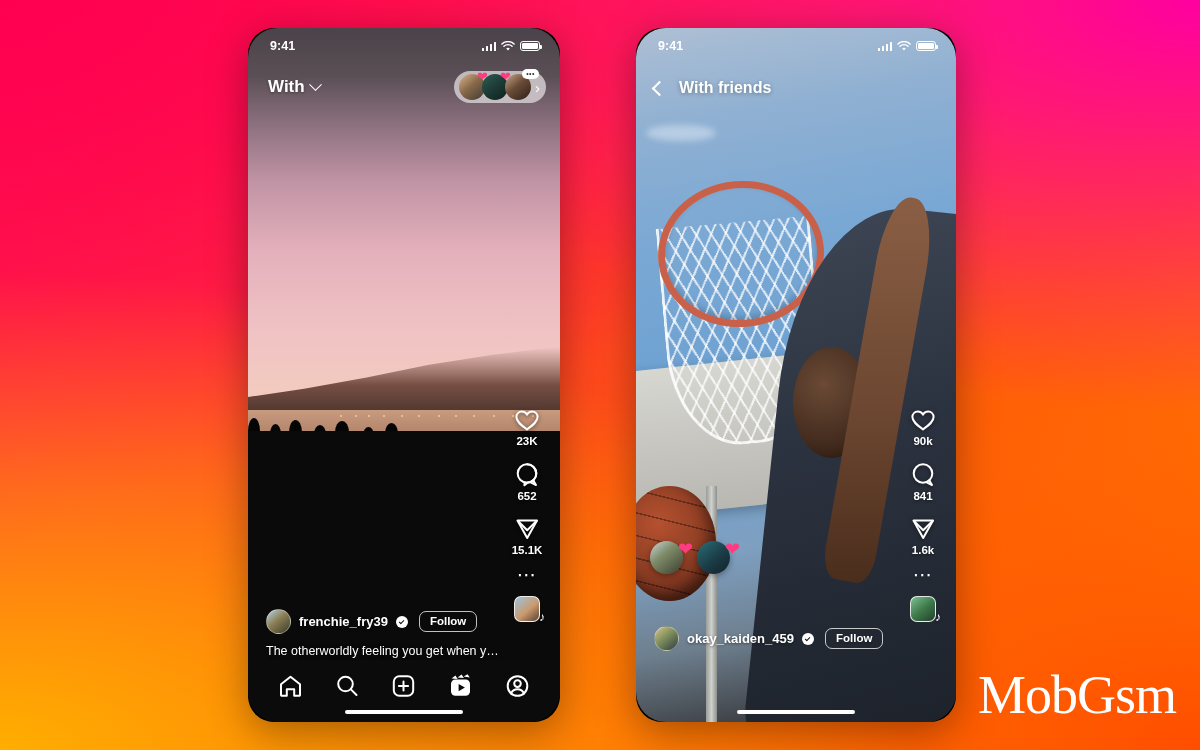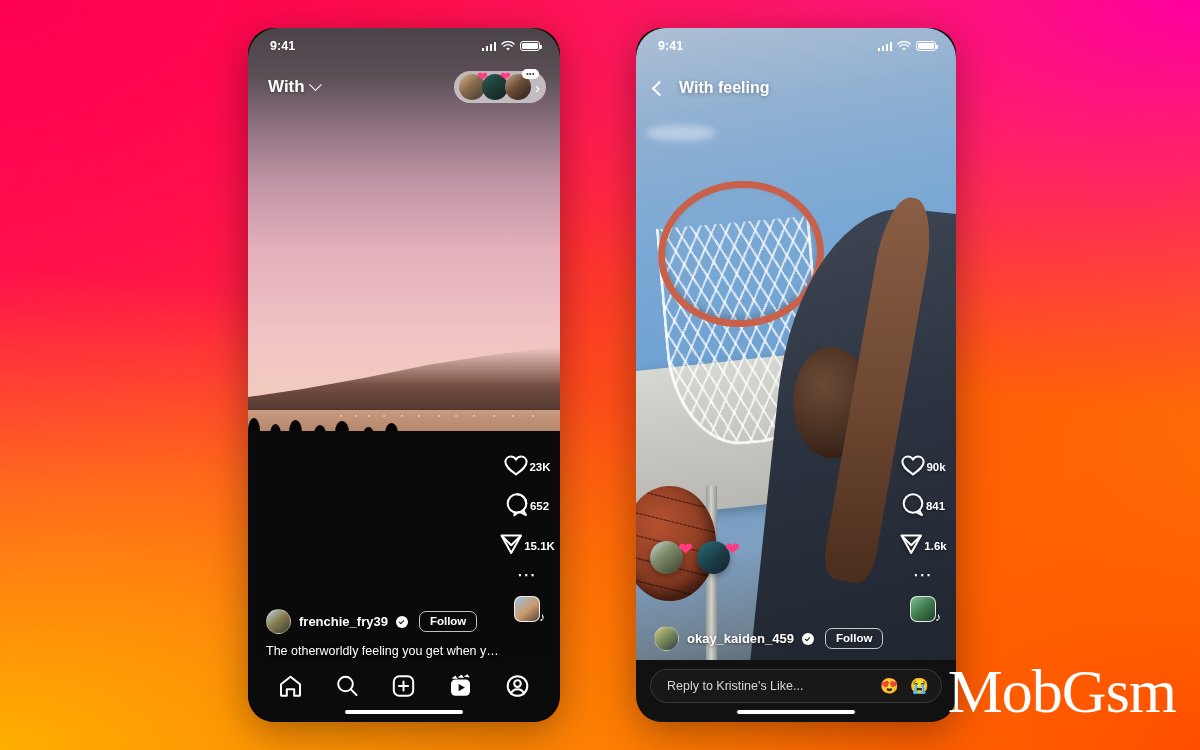--- a/index.html
+++ b/index.html
@@ -190,21 +190,21 @@
   }
   .back-arrow{ width:11px;height:11px;border-left:2px solid #fff;border-bottom:2px solid #fff;
     transform: rotate(45deg); }
   .wf-title{ color:#fff; font-size:16px; font-weight:bold; text-shadow:0 1px 4px rgba(0,0,0,.35);}
 
   
   .rail{
     position:absolute; right:10px; bottom:100px; width:46px;
     display:flex; flex-direction:column; align-items:center; gap:4px; z-index:30;
   }
-  .rail-item{ display:flex;align-items:center; margin-bottom:11px;}
+  .rail-item{ display:flex;flex-direction:column;align-items:center; margin-bottom:11px;}
   .rail-count{ color:#fff; font-size:11.5px; font-weight:bold; margin-top:3px;
     text-shadow:0 1px 3px rgba(0,0,0,.5);}
   .rail svg{ display:block; filter: drop-shadow(0 1px 2px rgba(0,0,0,.5)); }
   .rail-dots{ color:#fff; font-size:19px; line-height:8px; letter-spacing:1.5px; margin-bottom:13px;
     text-shadow:0 1px 3px rgba(0,0,0,.5);}
   .audio-thumb{
     position:relative; width:26px;height:26px;border-radius:7px;
     border:1.5px solid rgba(255,255,255,.85);
     background: linear-gradient(140deg,#9ec4df,#c99a6e 55%,#5a4030);
   }
@@ -266,21 +266,21 @@
   
   .home-ind{
     position:absolute; bottom:8px; left:50%; transform:translateX(-50%);
     width:118px; height:4px; border-radius:3px; background:#fff; z-index:50;
   }
 
   
   .watermark{
     position:absolute; right:24px; bottom:28px;
     font-family: "Liberation Serif", "DejaVu Serif", serif;
-    font-size:62px; color:#fff; letter-spacing:-1px; line-height:1;
+    font-size:54px; color:#fff; letter-spacing:-1px; line-height:1;
     z-index:60;
   }
 </style>
 </head>
 <body>
 
 <div class="stage">
 
   <div class="phone" id="phone-left">
     <div class="phone-screen">
@@ -465,21 +465,21 @@
             <path d="M.9 3a8.9 8.9 0 0 1 12.2 0" stroke="#fff" stroke-width="1.4" fill="none" stroke-linecap="round"></path>
           </svg>
           <div class="battery">
               <span></span>
             </div>
         </div>
       </div>
 
       <div class="wf-head">
         <span class="back-arrow"></span>
-        <span class="wf-title">With feeling</span>
+        <span class="wf-title">With friends</span>
       </div>
 
       <div class="rail">
         <div class="rail-item">
           <svg width="26" height="24" viewBox="0 0 26 24">
             <path d="M13 21.4C6.8 17 2.4 13.6 2.4 9.1 2.4 5.9 4.8 3.6 7.8 3.6c1.9 0 3.8 1 5.2 2.9 1.4-1.9 3.3-2.9 5.2-2.9 3 0 5.4 2.3 5.4 5.5 0 4.5-4.4 7.9-10.6 12.3z" fill="none" stroke="#fff" stroke-width="2"></path>
           </svg>
           <div class="rail-count">90k</div>
         </div>
         <div class="rail-item">
@@ -515,28 +515,19 @@
 
       <div class="caption-wrap">
         <div class="user-row">
           <div class="user-av ua2"></div>
           <span class="username">okay_kaiden_459</span>
           <span class="verified"></span>
           <span class="follow-btn">Follow</span>
         </div>
       </div>
 
-      <div class="replybar">
-        <div class="reply-input">
-          <span class="reply-ph">Reply to Kristine's Like...</span>
-          <span class="reply-emoji">
-            <span>😍</span>
-            <span>😭</span>
-          </span>
-        </div>
-      </div>
 
       <div class="home-ind"></div>
     </div>
   </div>
 
   <div class="watermark">MobGsm</div>
 </div>
 
 </body></html>

